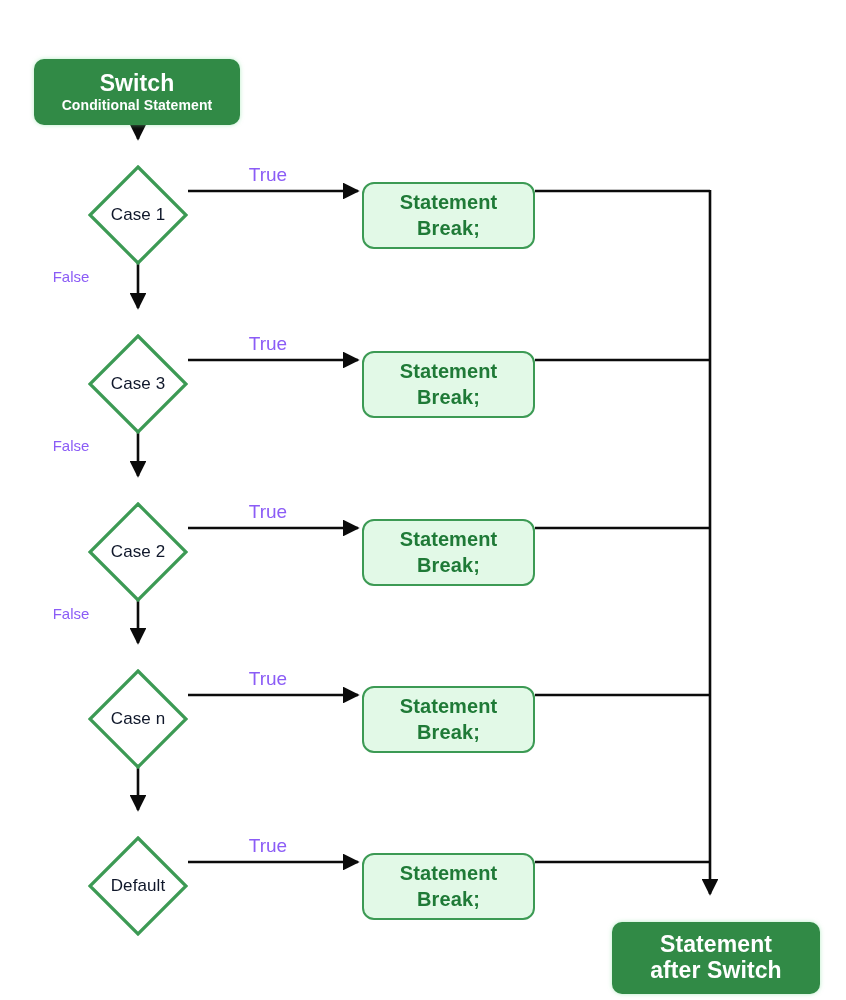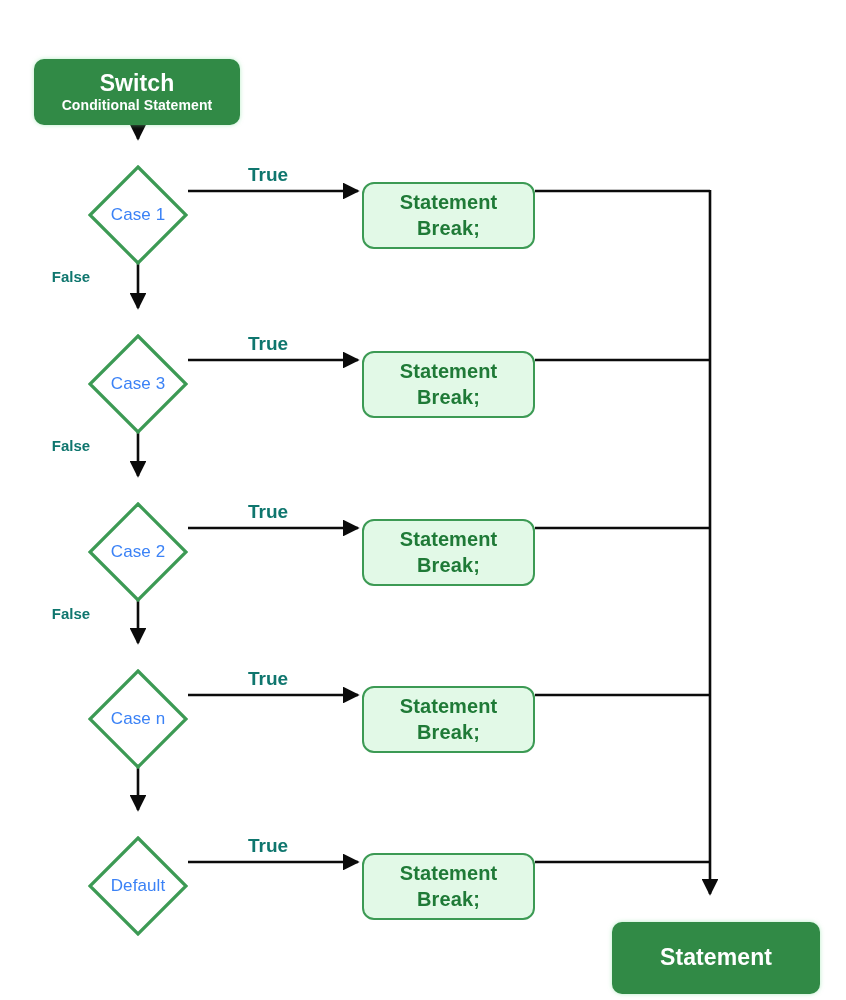--- a/index.html
+++ b/index.html
@@ -82,30 +82,30 @@
     left: 0;
     top: 0;
     width: 100%;
     height: 100%;
   }
   .node-decision .diamond-label {
     position: relative;
     z-index: 2;
     font-size: 17px;
     font-weight: 400;
-    color: #3b82f6;
+    color: #0f172a;
     letter-spacing: 0.1px;
     white-space: nowrap;
   }
 
   
   .edge-label {
     position: absolute;
-    color: #0f766e;
-    font-weight: 700;
+    color: #8b5cf6;
+    font-weight: 400;
     white-space: nowrap;
     transform: translate(-50%, -50%);
   }
   .edge-label.label-true { font-size: 19px; }
   .edge-label.label-false { font-size: 15px; }
 </style>
 </head>
 <body>
 
 <div id="flowchart-root">
@@ -202,20 +202,21 @@
     <div class="line-sub">Break;</div>
   </div>
 
   <div class="node node-process" id="node-process-4" style="left: 362px; top: 829px; width: 173px; height: 67px;">
     <div class="line-main">Statement</div>
     <div class="line-sub">Break;</div>
   </div>
 
   <div class="node node-solid" id="node-end" style="left: 612px; top: 898px; width: 208px; height: 72px;">
     <div class="line-main">Statement</div>
+    <div class="line-main">after Switch</div>
   </div>
 
   <div class="edge-label label-true" id="edge-label-true-0" style="left: 268px; top: 175px;">True</div>
   <div class="edge-label label-true" id="edge-label-true-1" style="left: 268px; top: 344px;">True</div>
   <div class="edge-label label-true" id="edge-label-true-2" style="left: 268px; top: 512px;">True</div>
   <div class="edge-label label-true" id="edge-label-true-3" style="left: 268px; top: 679px;">True</div>
   <div class="edge-label label-true" id="edge-label-true-4" style="left: 268px; top: 846px;">True</div>
 
   <div class="edge-label label-false" id="edge-label-false-0" style="left: 71px; top: 276px;">False</div>
   <div class="edge-label label-false" id="edge-label-false-1" style="left: 71px; top: 445px;">False</div>

